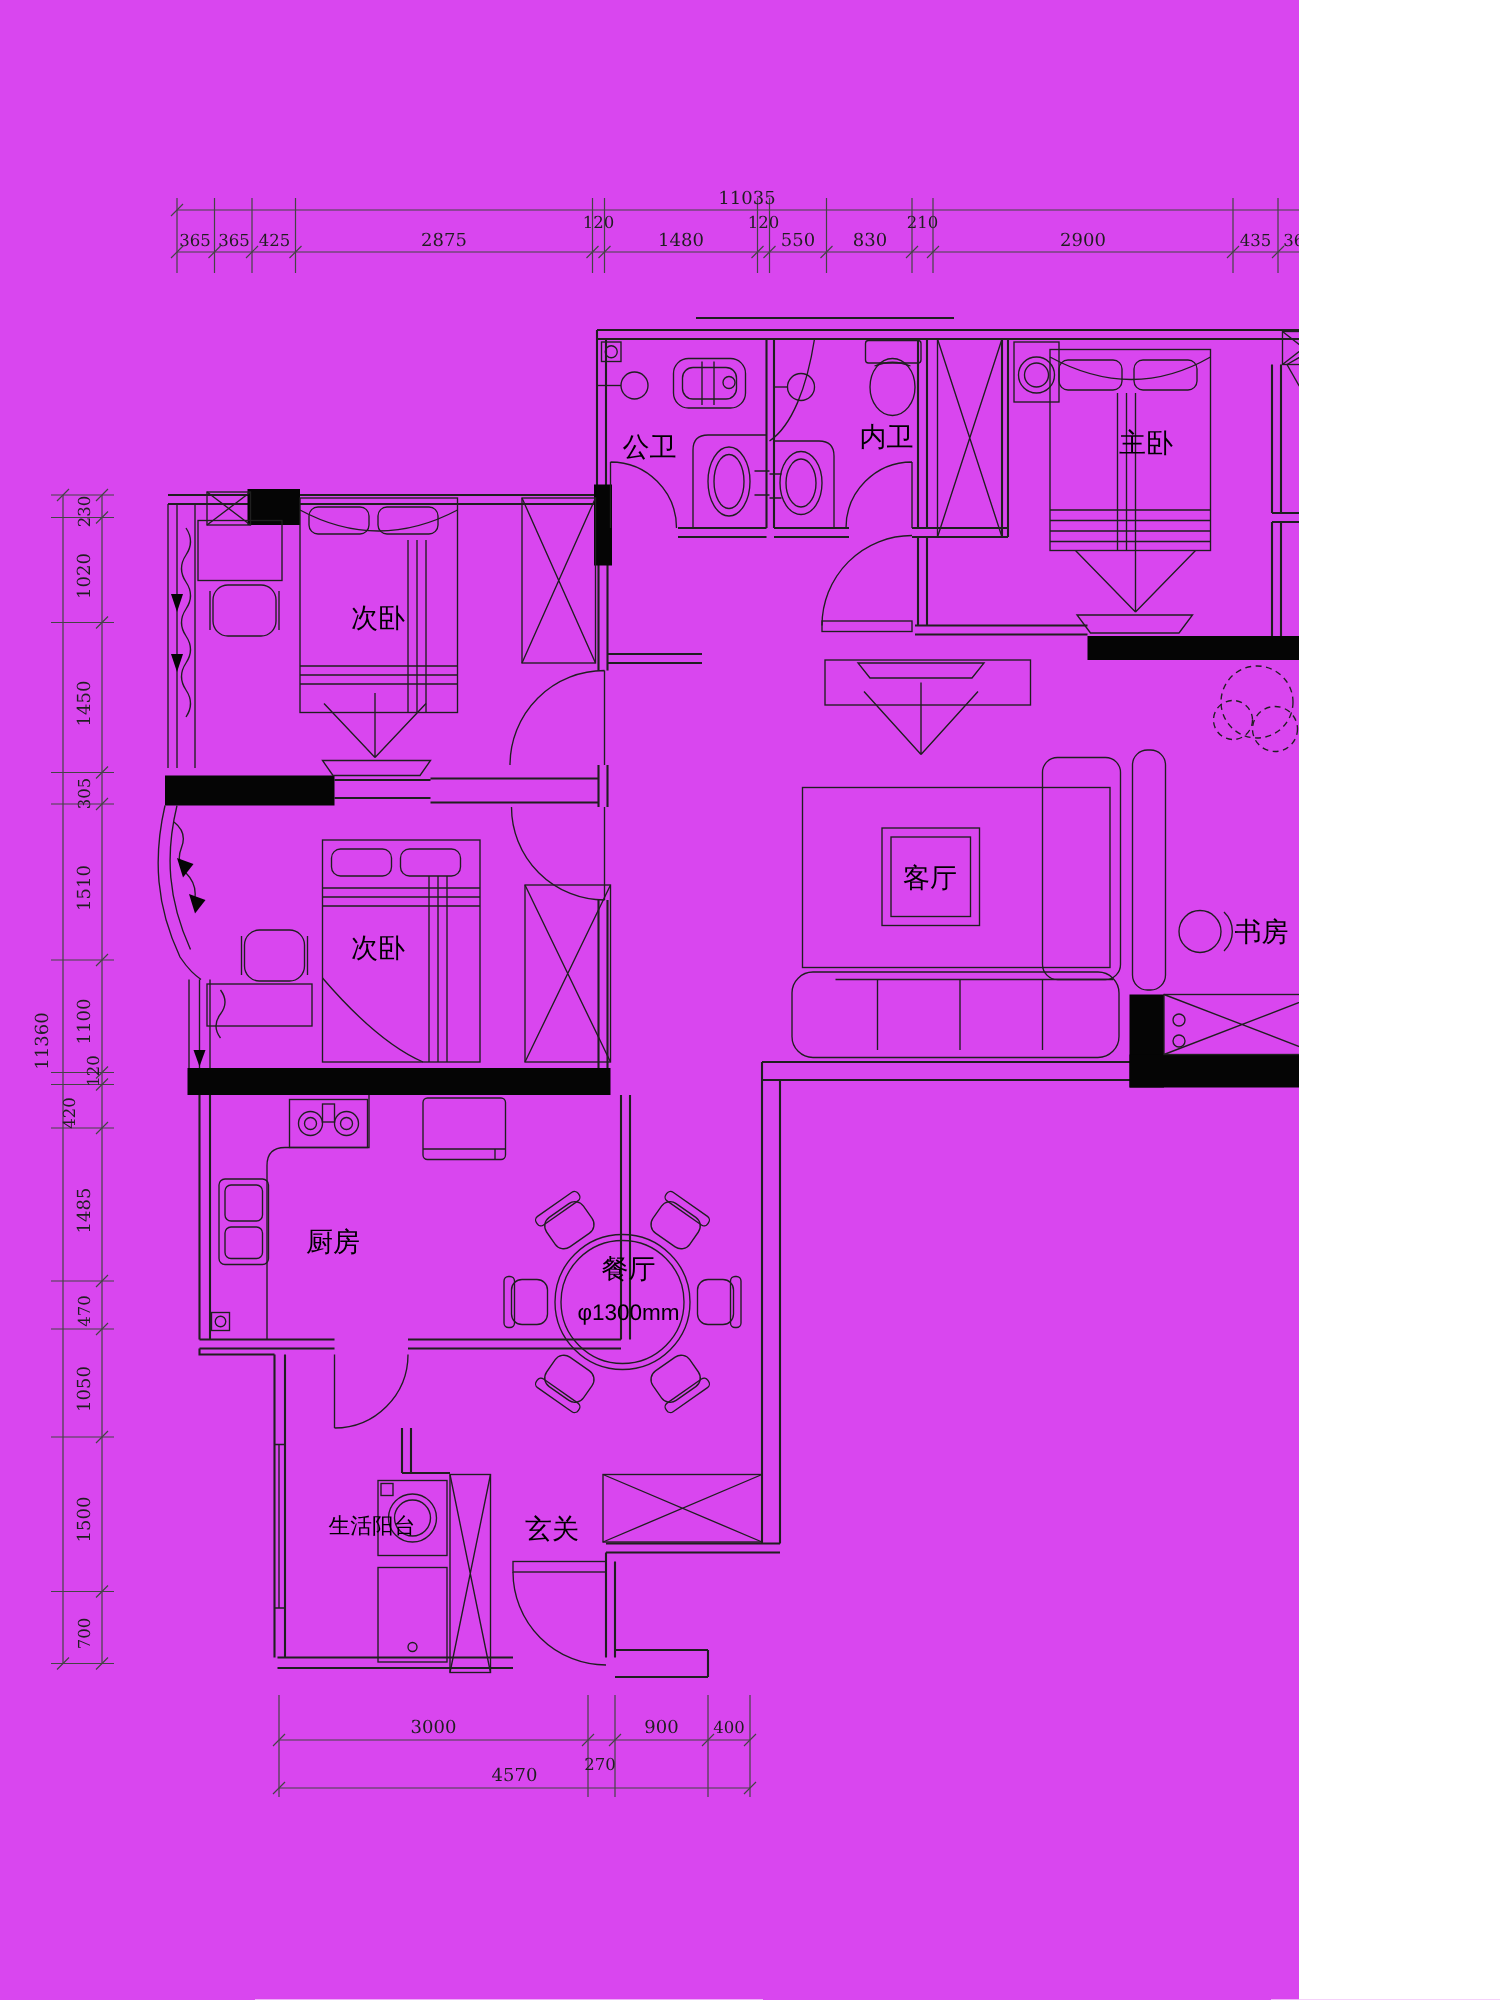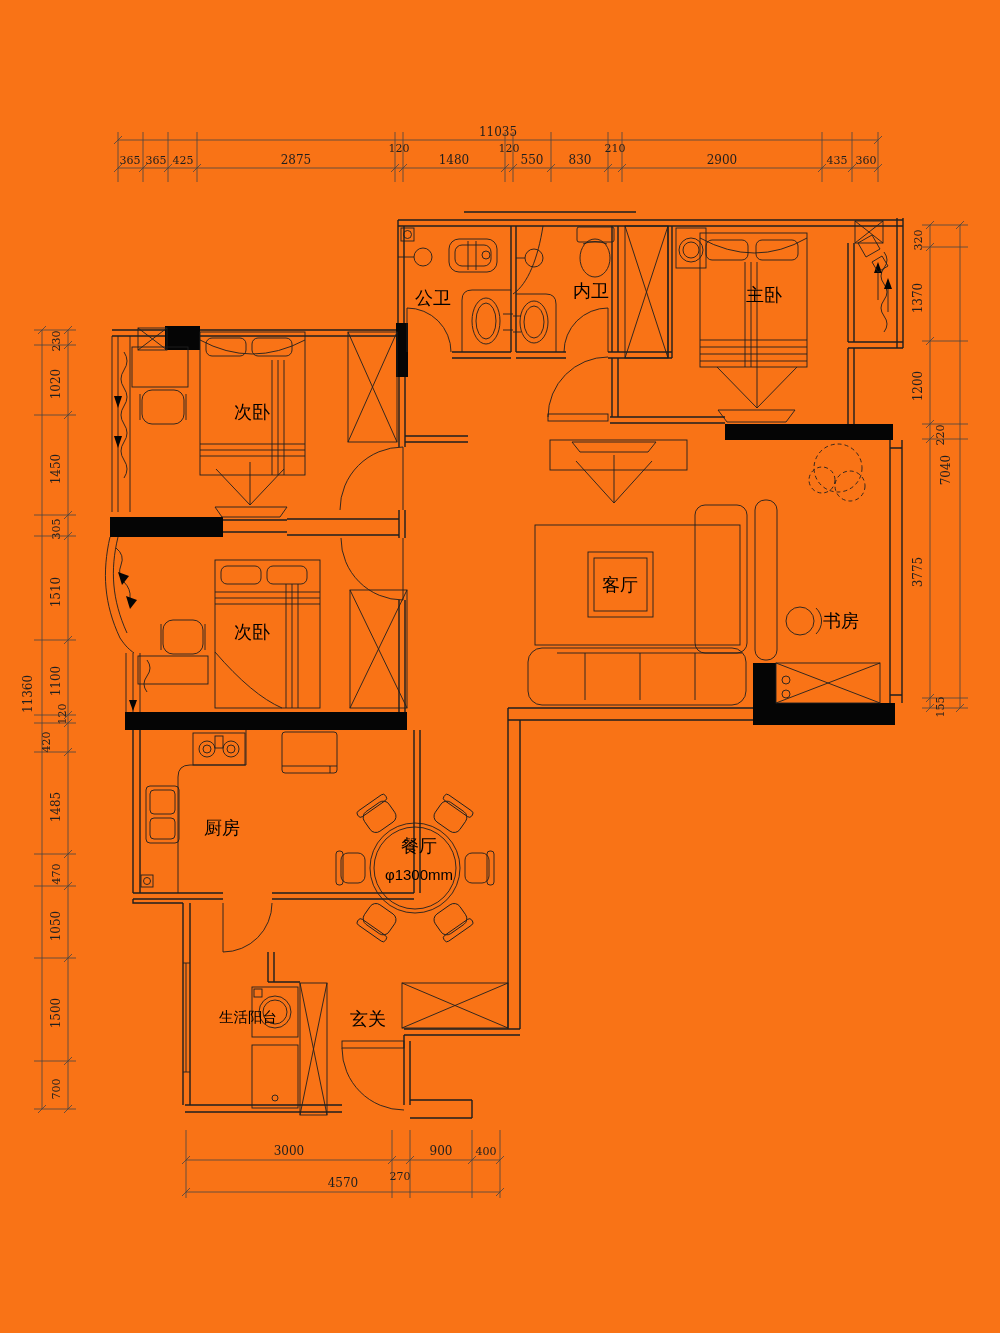--- a/index.html
+++ b/index.html
@@ -1,16 +1,16 @@
 <!DOCTYPE html>
 <html><head>
 <meta charset="utf-8">
 <style>
   html,body{margin:0;padding:0;background:#ffffff;}
-  .canvas{position:relative;width:1000px;height:1333px;background:#f97316;overflow:hidden;
+  .canvas{position:relative;width:866px;height:1333px;background:#d946ef;overflow:hidden;
           font-family:"Liberation Sans",sans-serif;}
   svg{position:absolute;left:0;top:0;}
   .dim{font-family:"DejaVu Serif",serif;font-size:12px;fill:#1f1f1f;text-anchor:middle;}
   .dimsmall{font-family:"DejaVu Serif",serif;font-size:11px;fill:#1f1f1f;text-anchor:middle;}
   .room{font-family:"Liberation Sans",sans-serif;font-size:18px;fill:#000;text-anchor:middle;font-weight:500;}
   .roomsm{font-family:"Liberation Sans",sans-serif;font-size:14.5px;fill:#000;text-anchor:middle;font-weight:500;}
   .note{font-family:"Liberation Sans",sans-serif;font-size:15px;fill:#000;text-anchor:middle;}
   .ln{stroke:#1f1f1f;stroke-width:1.4;fill:none;}
   .lt{stroke:#1f1f1f;stroke-width:0.9;fill:none;}
   .dm{stroke:#444;stroke-width:0.8;fill:none;}

